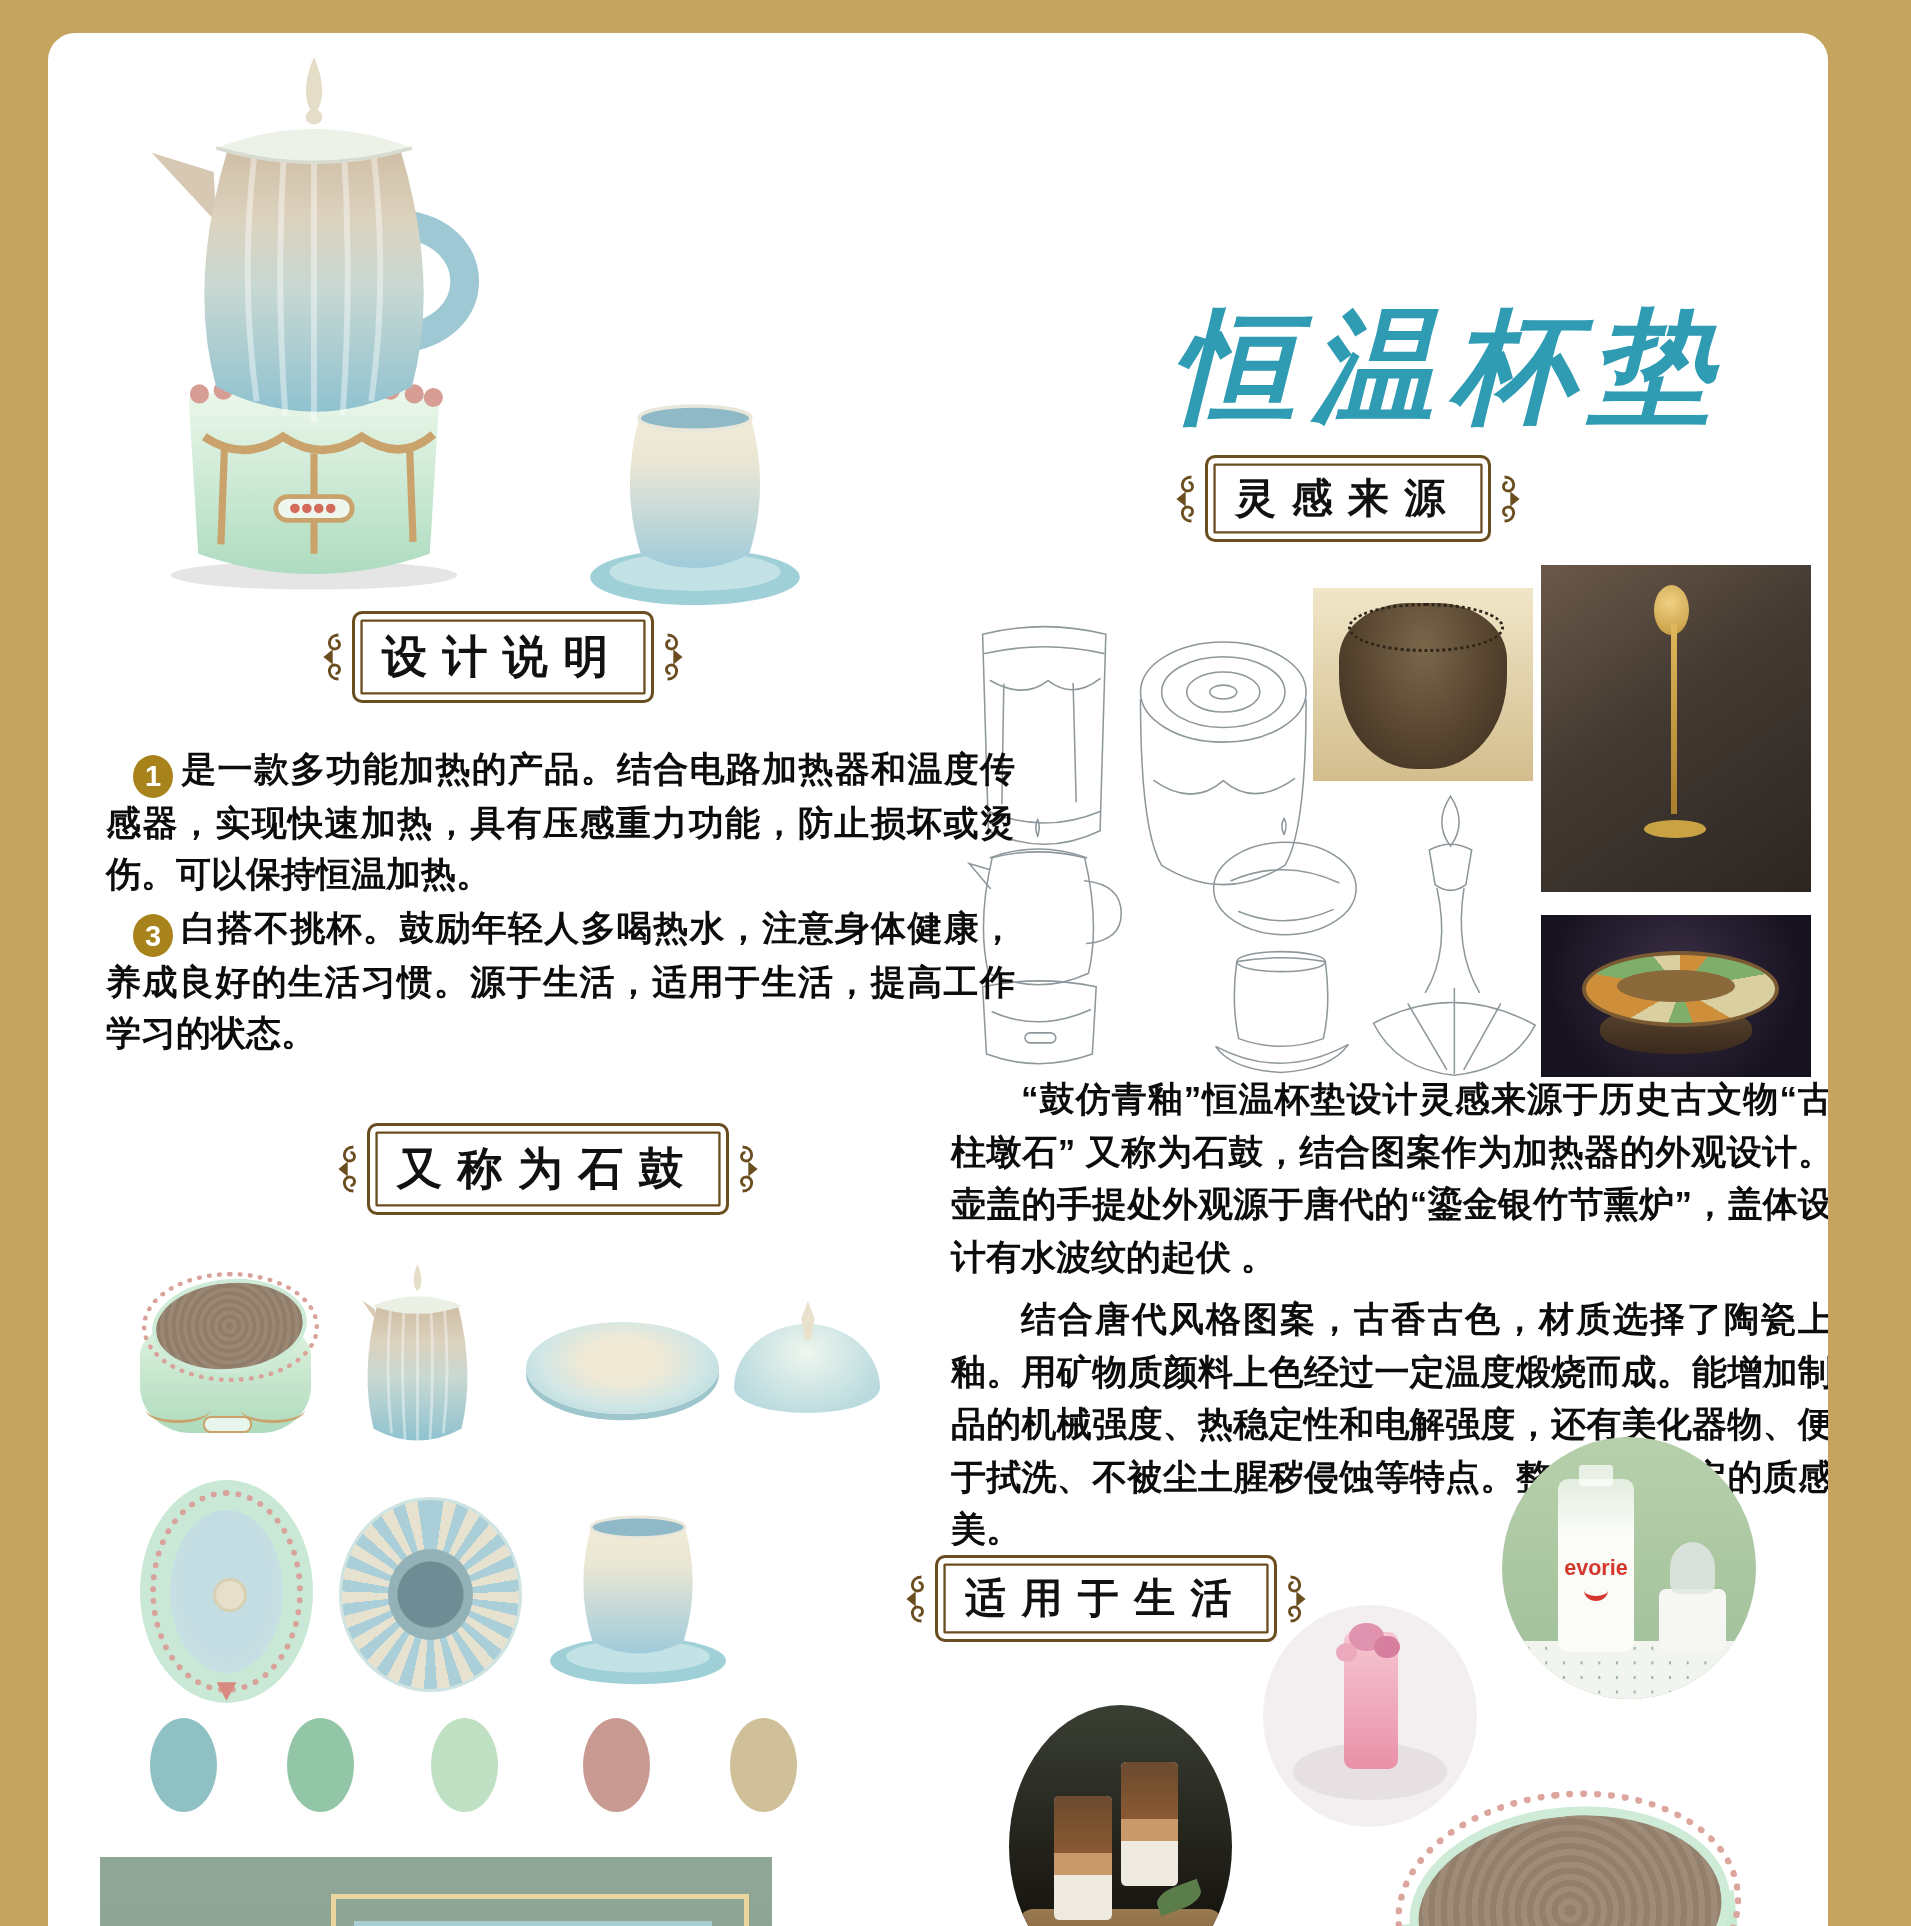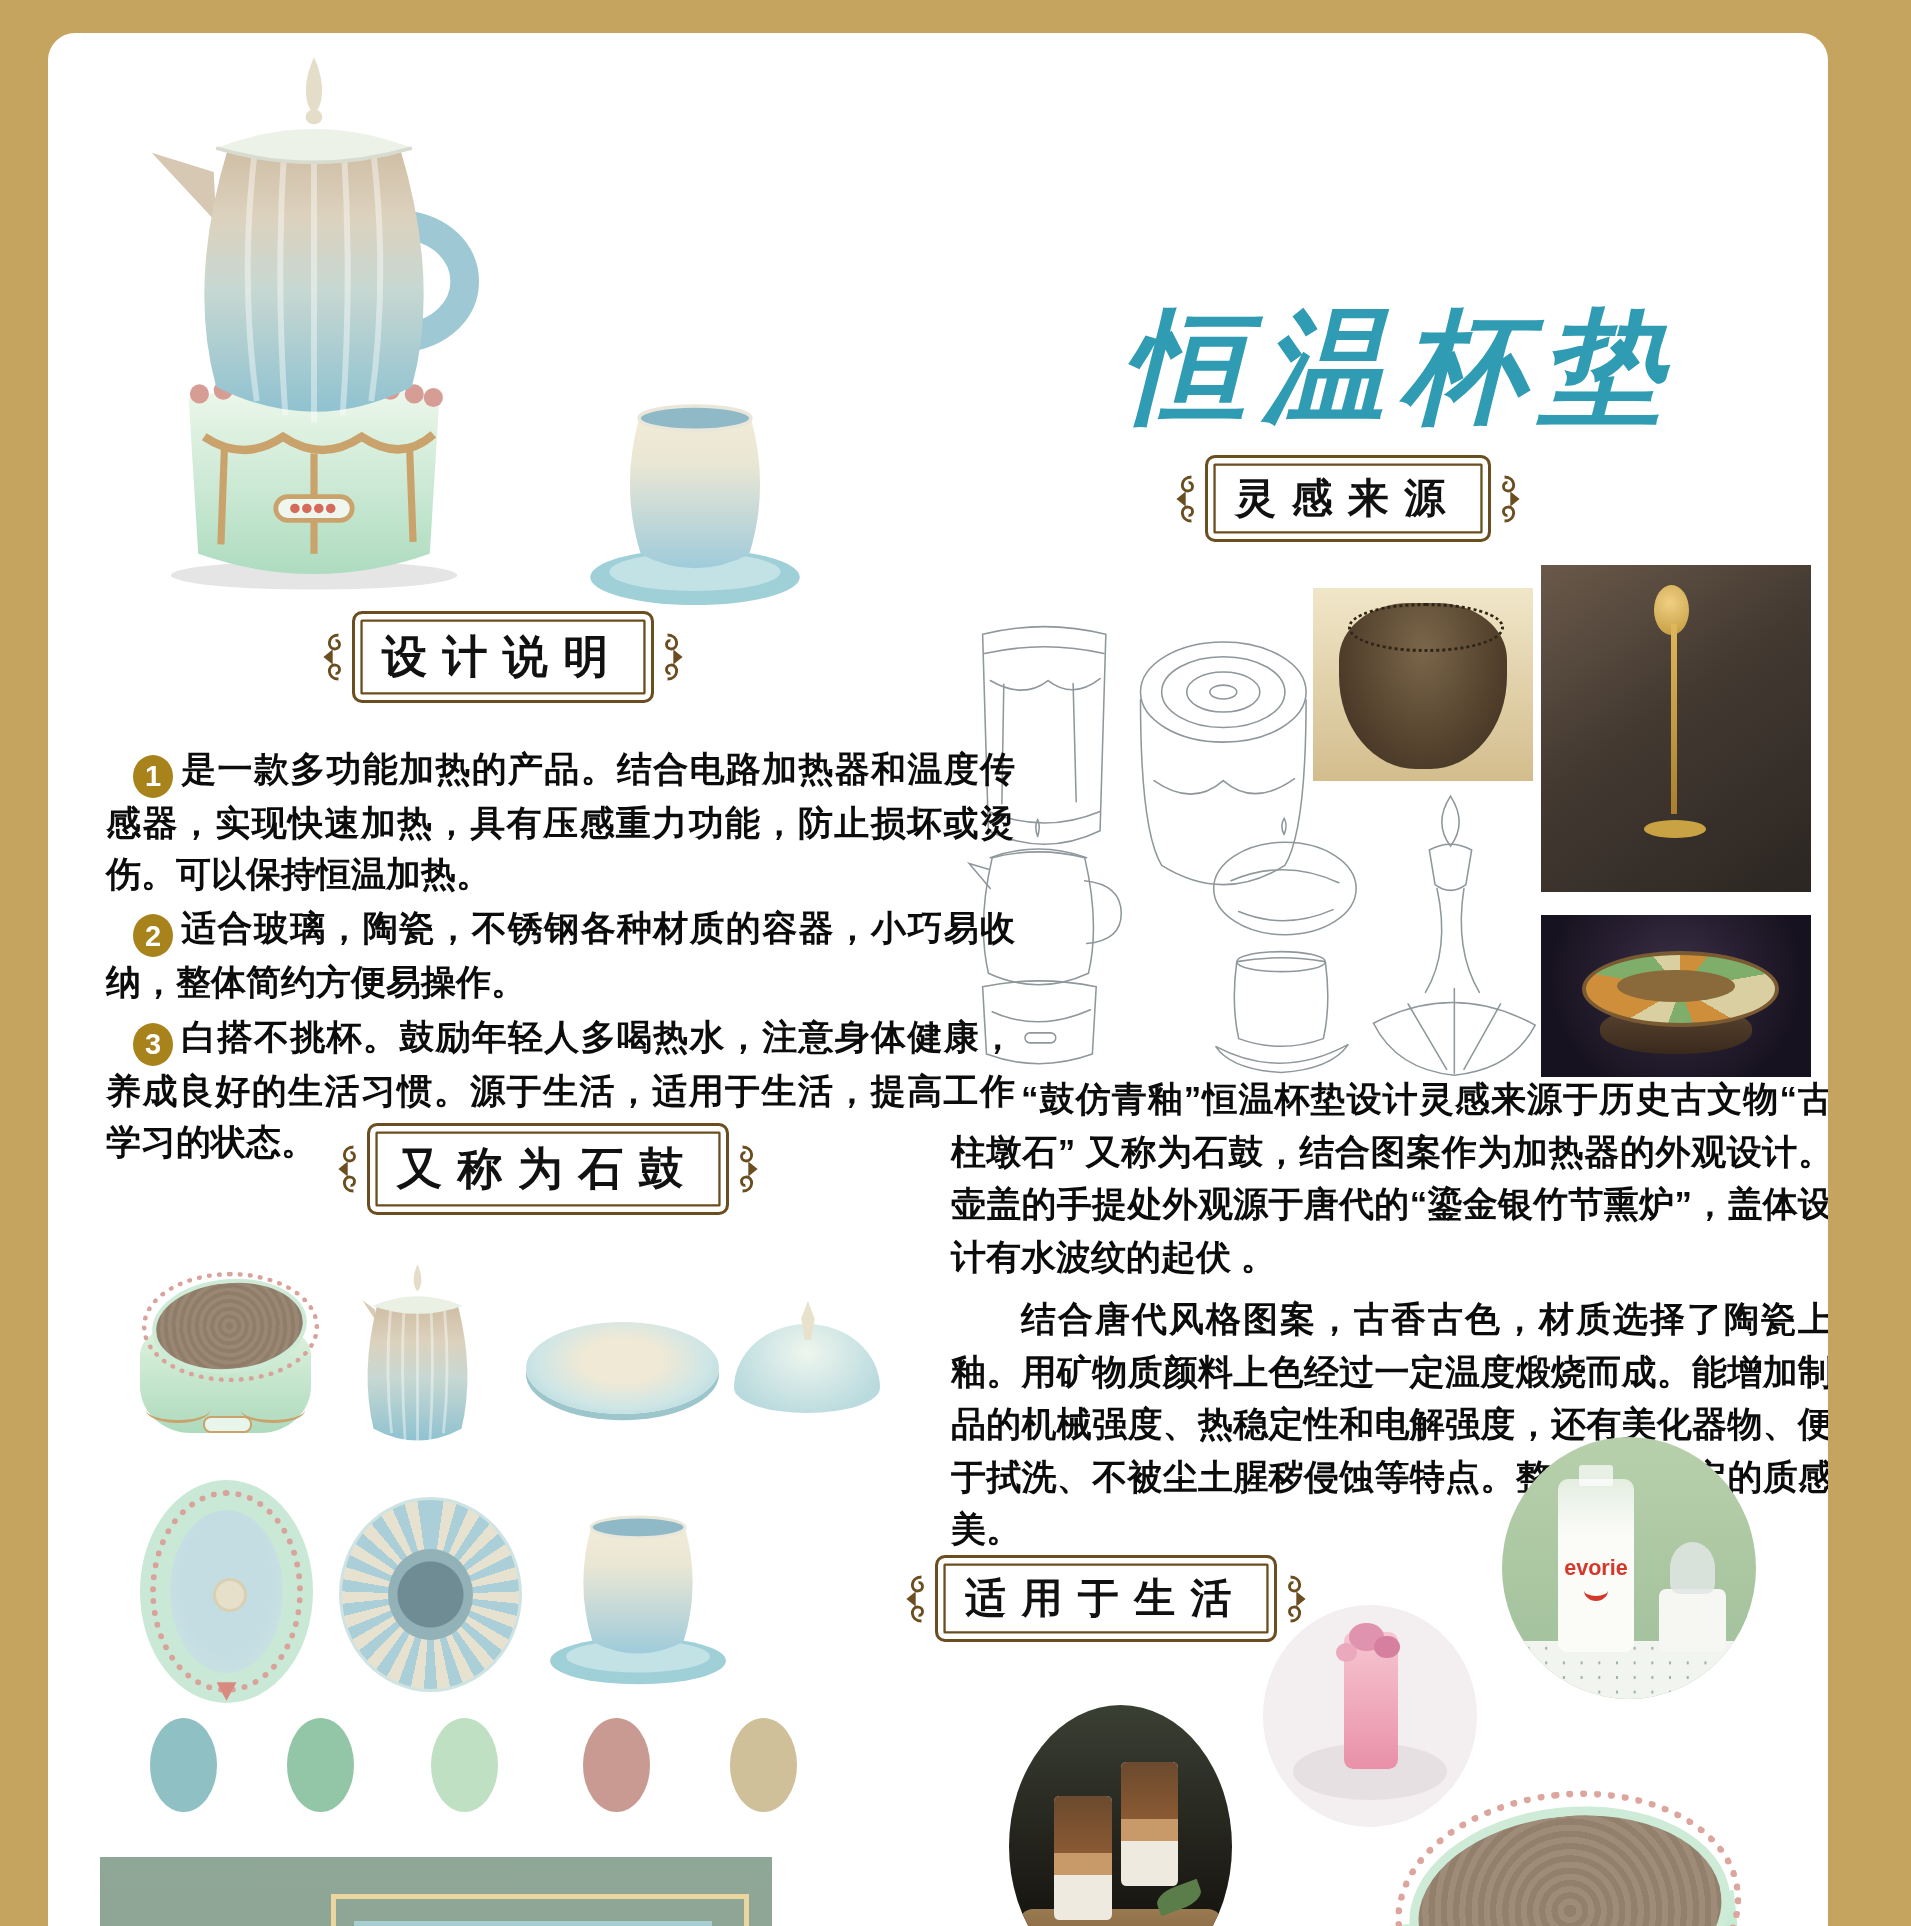--- a/index.html
+++ b/index.html
@@ -6,21 +6,21 @@
   body{font-family:"Liberation Sans", sans-serif; background:#c4a45f;}
   .page{position:relative; width:1911px; height:2420px; background:#c4a45f; overflow:hidden;}
   .content{position:absolute; left:48px; top:33px; width:1780px; height:2315px;
            background:#ffffff; border-radius:27px; overflow:hidden;}
   .abs{position:absolute;}
 
   
   .title1{left:609px; top:69px; width:832px; text-align:center;
           font-family:"DejaVu Serif", serif; font-weight:bold; font-style:italic;
           font-size:154px; line-height:1.1; color:#2f9cb4; letter-spacing:7px; white-space:nowrap;}
-  .title2{left:1075px; top:266px; width:655px; 
+  .title2{left:1075px; top:266px; width:655px; text-align:center;
           font-family:"DejaVu Serif", serif; font-weight:bold; font-style:italic;
           font-size:123px; line-height:1.1; color:#2f9cb4; letter-spacing:16px; white-space:nowrap;}
 
   
   .badge{display:flex; align-items:center; justify-content:flex-start; gap:7px;}
   .badge-frame{border:3.9px solid #6b4e20; border-radius:10px; background:#fff;
                box-shadow: inset 0 0 0 5.4px #fff, inset 0 0 0 7.7px #6b4e20;
                padding:13px 27px; font-family:"DejaVu Serif", serif; font-weight:bold;
                color:#111; white-space:nowrap;}
   .badge-frame span{letter-spacing:15.4px;}
@@ -348,23 +348,20 @@
           <path d="M32 12 C12 12 12 38 27 36 C37 35 35 20 27 22 M32 88 C12 88 12 62 27 64 C37 65 35 80 27 78" stroke="#6b4e20" stroke-width="5" fill="none"></path>
           <path d="M6 50 l16 -13 v26 z" fill="#6b4e20"></path>
         </svg>
     </div>
 
     <div class="abs notes">
       <div class="note">
         <span class="note-num">1</span><span>是一款多功能加热的产品。结合电路加热器和温度传感器，实现快速加热，具有压感重力功能，防止损坏或烫伤。可以保持恒温加热。</span>
       </div>
       <div class="note">
-        <span class="note-num">2</span><span>适合玻璃，陶瓷，不锈钢各种材质的容器，小巧易收纳，整体简约方便易操作。</span>
-      </div>
-      <div class="note">
         <span class="note-num">3</span><span>白搭不挑杯。鼓励年轻人多喝热水，注意身体健康，养成良好的生活习惯。源于生活，适用于生活，提高工作学习的状态。</span>
       </div>
     </div>
 
     <div class="abs badge bd-lg" style="left:285px; top:1090px; width:324px;">
       <svg class="flourish" viewBox="0 0 40 100">
           <path d="M32 12 C12 12 12 38 27 36 C37 35 35 20 27 22 M32 88 C12 88 12 62 27 64 C37 65 35 80 27 78" stroke="#6b4e20" stroke-width="5" fill="none"></path>
           <path d="M6 50 l16 -13 v26 z" fill="#6b4e20"></path>
         </svg>
       <div class="badge-frame"><span>又称为石鼓</span></div>

